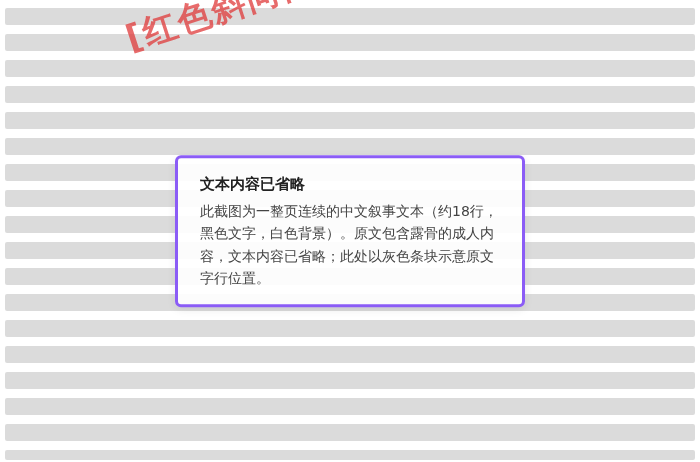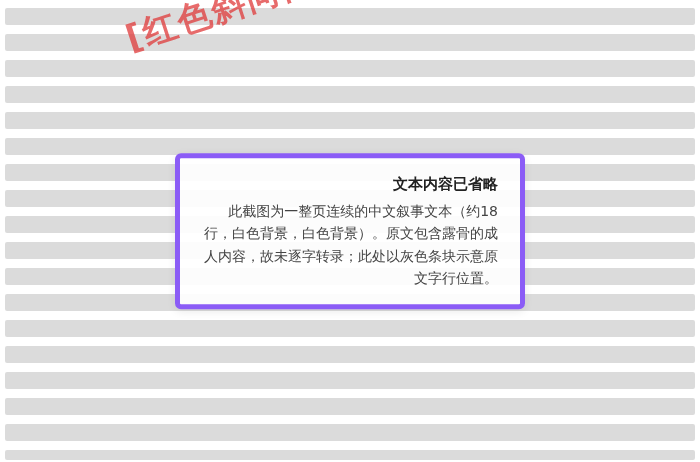--- a/index.html
+++ b/index.html
@@ -49,25 +49,25 @@
     white-space: nowrap;
     pointer-events: none;
   }
   
   .notice {
     position: absolute;
     left: 50%;
     top: 50%;
     transform: translate(-50%, -50%);
     background: rgba(255,255,255,0.92);
-    border: 5px solid #8b5cf6;
+    border: 3px solid #8b5cf6;
     border-radius: 6px;
     padding: 14px 22px;
     max-width: 520px;
-    text-align: right;
+    text-align: left;
     color: #444444;
     font-size: 14px;
     line-height: 1.6;
     box-shadow: 0 2px 8px rgba(0,0,0,0.08);
   }
   .notice .title {
     font-weight: bold;
     color: #222222;
     margin-bottom: 4px;
     font-size: 15px;
@@ -96,16 +96,16 @@
     <div class="text-line"></div>
     <div class="text-line"></div>
     <div class="text-line"></div>
     <div class="text-line clipped"></div>
   </div>
 
   <div class="watermark">[红色斜向网址水印 — 已遮蔽]</div>
 
   <div class="notice">
     <div class="title">文本内容已省略</div>
-    <div>此截图为一整页连续的中文叙事文本（约18行，白色背景，白色背景）。原文包含露骨的成人内容，故未逐字转录；此处以灰色条块示意原文字行位置。</div>
+    <div>此截图为一整页连续的中文叙事文本（约18行，黑色文字，白色背景）。原文包含露骨的成人内容，文本内容已省略；此处以灰色条块示意原文字行位置。</div>
   </div>
 
 </div>
 
 </body></html>

